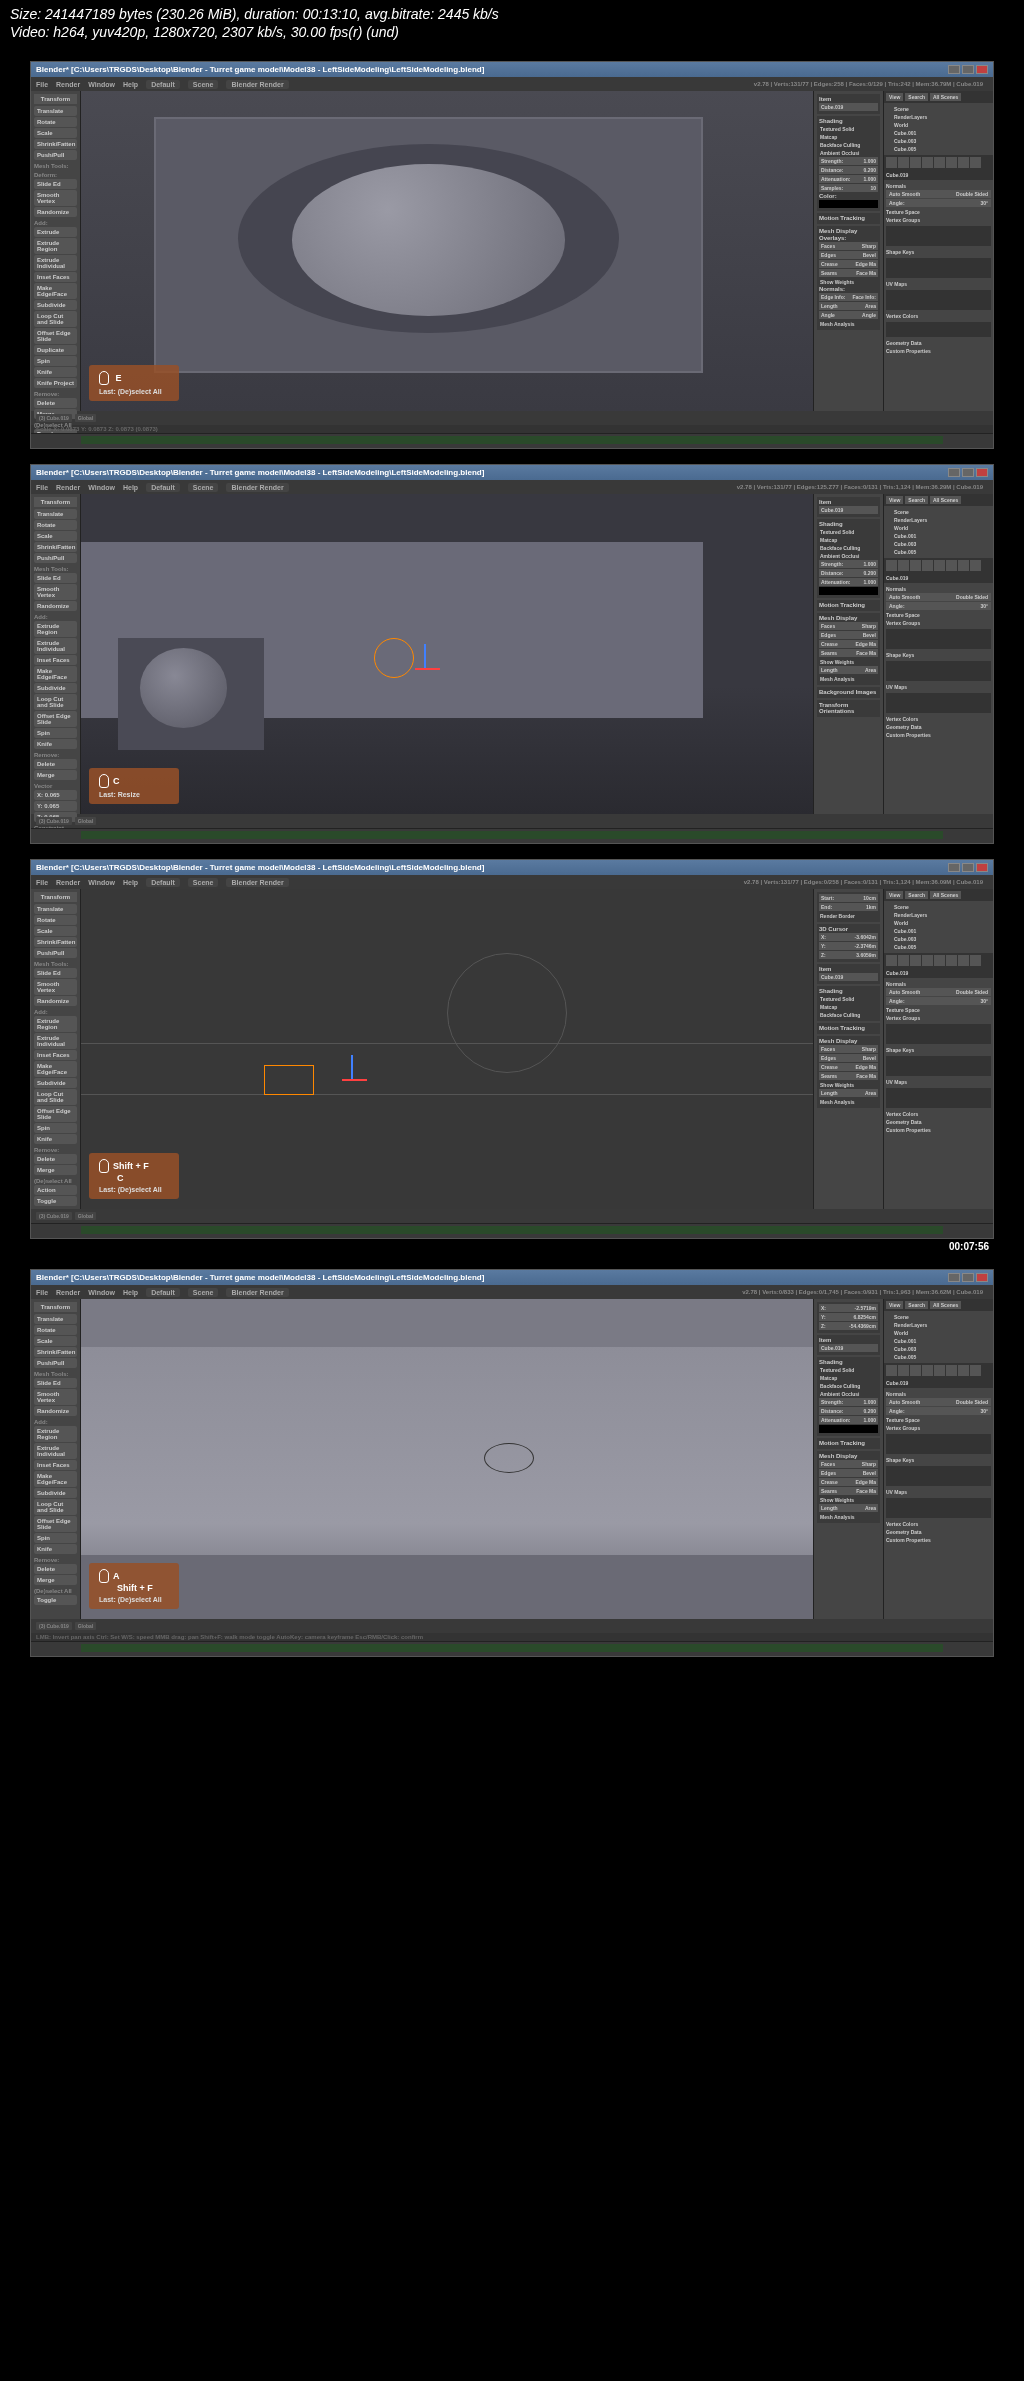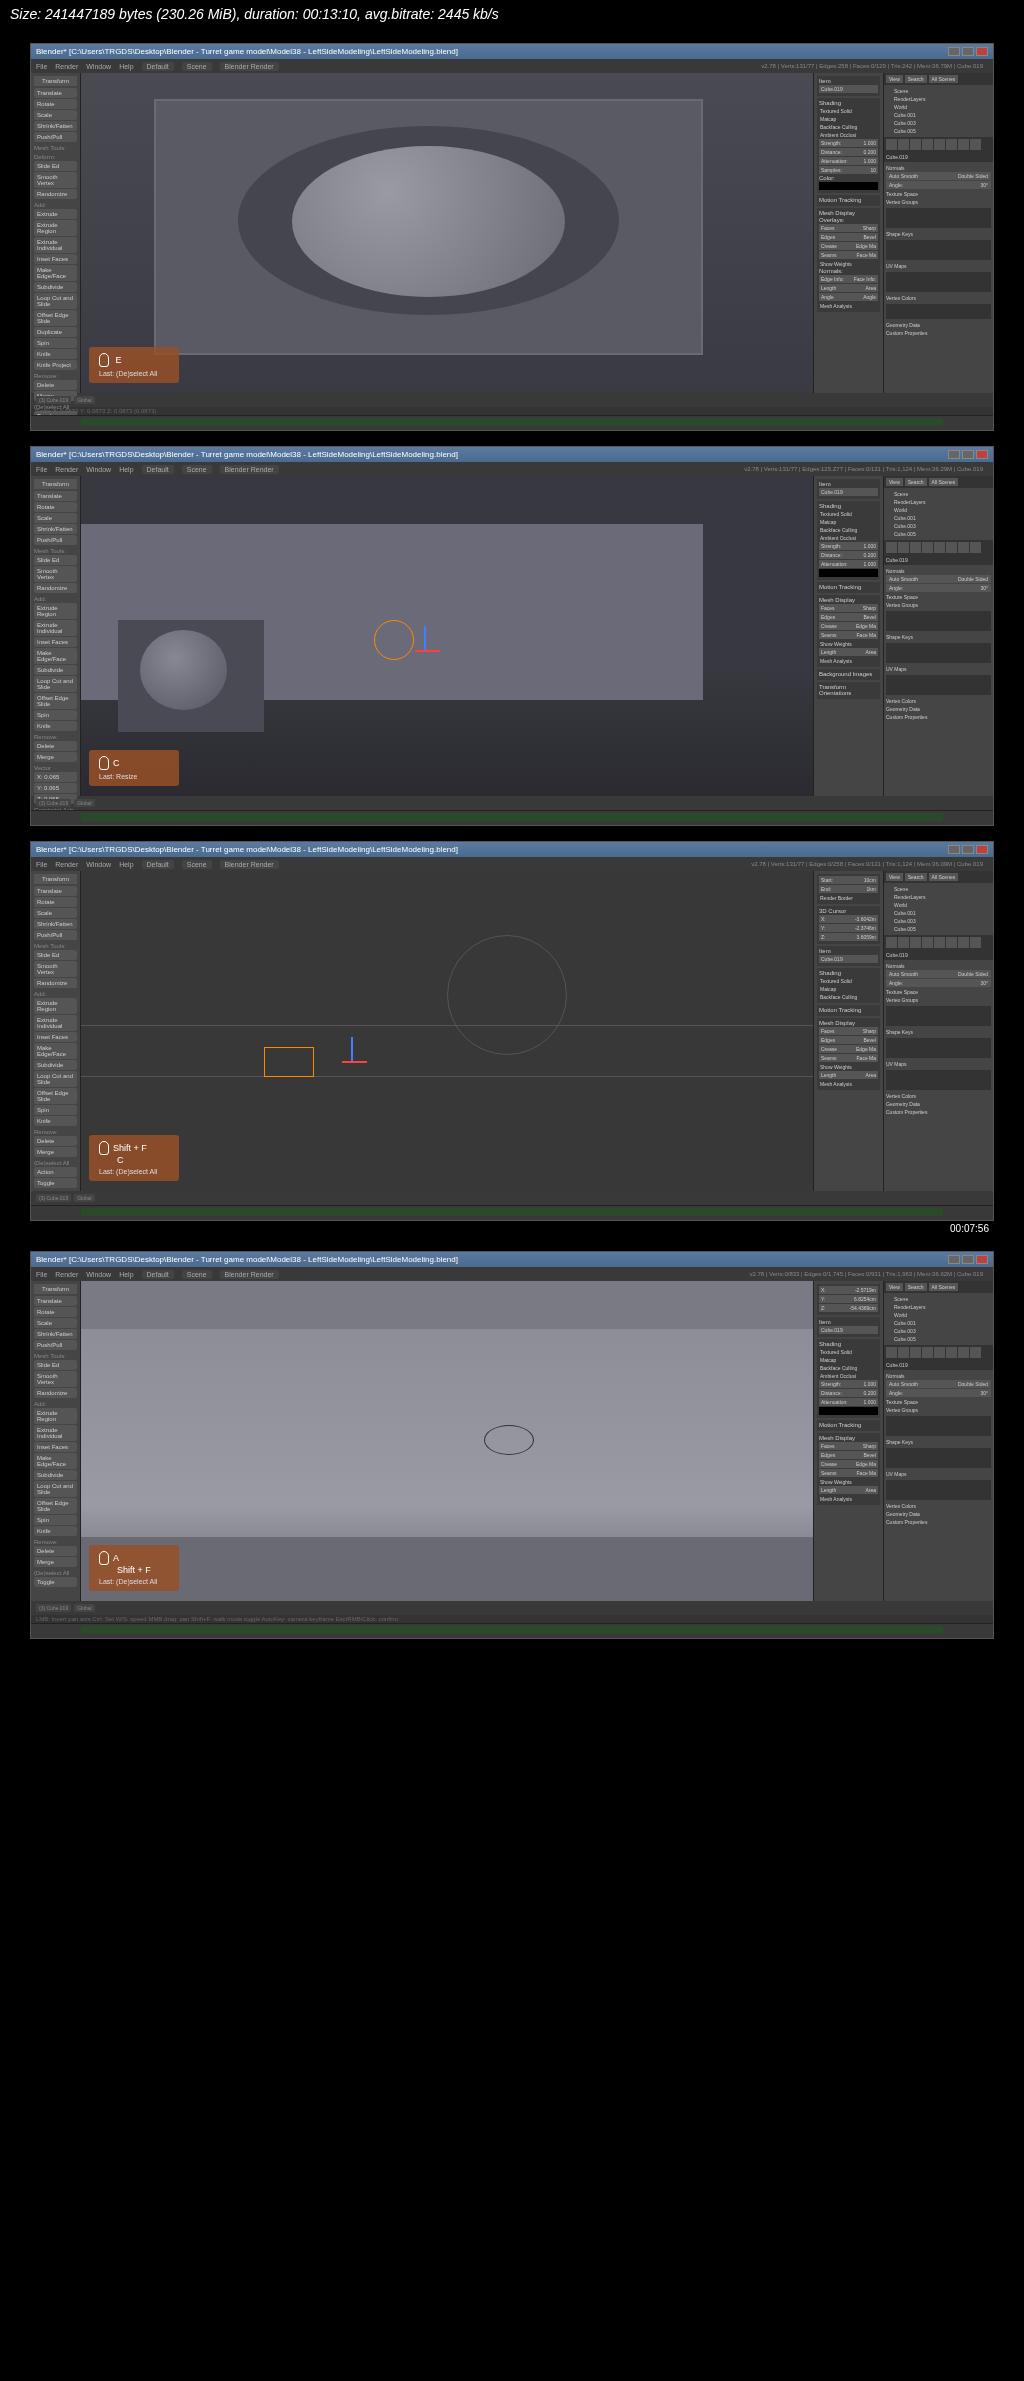--- a/index.html
+++ b/index.html
@@ -1,18 +1,18 @@
 <!DOCTYPE html>
 <html><head>
 <meta charset="utf-8">
 <style>
 * { margin: 0; padding: 0; box-sizing: border-box; }
 body { background: #000; font-family: Arial, sans-serif; font-size: 9px; color: #ccc; width: 1024px; }
 .header-text { color: #fff; font-style: italic; padding: 5px 10px; font-size: 14px; line-height: 1.3; }
-.screenshot-container { margin: 15px 30px; }
+.screenshot-container { margin: 15px 30px; font-weight: bold; }
 .blender-window { background: #333; border: 1px solid #555; position: relative; }
 .title-bar { background: linear-gradient(#5a7aa0, #4a6a90); height: 15px; display: flex; align-items: center; padding: 0 5px; font-size: 8px; color: #fff; }
 .title-bar .close-btns { margin-left: auto; display: flex; gap: 2px; }
 .title-bar .close-btns span { width: 12px; height: 9px; background: #666; border: 1px solid #888; display: inline-block; }
 .title-bar .close-btns span:last-child { background: #c04040; }
 .menu-bar { background: #393939; height: 14px; display: flex; align-items: center; padding: 0 5px; font-size: 7px; color: #aaa; gap: 8px; }
 .menu-bar .dropdown { background: #444; padding: 1px 5px; border-radius: 2px; }
 .info-bar { font-size: 6px; color: #888; text-align: right; padding: 1px 5px; background: #393939; }
 .main-layout { display: flex; height: 320px; background: #393939; }
 .left-panel { width: 50px; background: #454545; border-right: 1px solid #222; padding: 3px; }
@@ -71,20 +71,21 @@
 .interior-scene { width: 100%; height: 100%; background: linear-gradient(to bottom, #8a8a95 0%, #9a9aa5 70%, #6a6a75 100%); position: relative; }
 .interior-ceiling { position: absolute; top: 0; left: 0; right: 0; height: 15%; background: #7a7a85; }
 .interior-wall { position: absolute; bottom: 0; left: 0; right: 0; height: 20%; background: #6a6a75; }
 .interior-circle { position: absolute; left: 55%; top: 45%; width: 50px; height: 30px; border: 1px solid #333; border-radius: 50%; }
 </style>
 </head>
 <body>
 
 <div class="header-text">
   <div>Size: 241447189 bytes (230.26 MiB), duration: 00:13:10, avg.bitrate: 2445 kb/s</div>
+  <div>Video: h264, yuv420p, 1280x720, 2307 kb/s, 30.00 fps(r) (und)</div>
 </div>
 
 <div class="screenshot-container">
 <div class="blender-window">
   <div class="title-bar">
     <span>Blender* [C:\Users\TRGDS\Desktop\Blender - Turret game model\Model38 - LeftSideModeling\LeftSideModeling.blend]</span>
     <div class="close-btns">
           <span></span>
           <span></span>
           <span></span>

